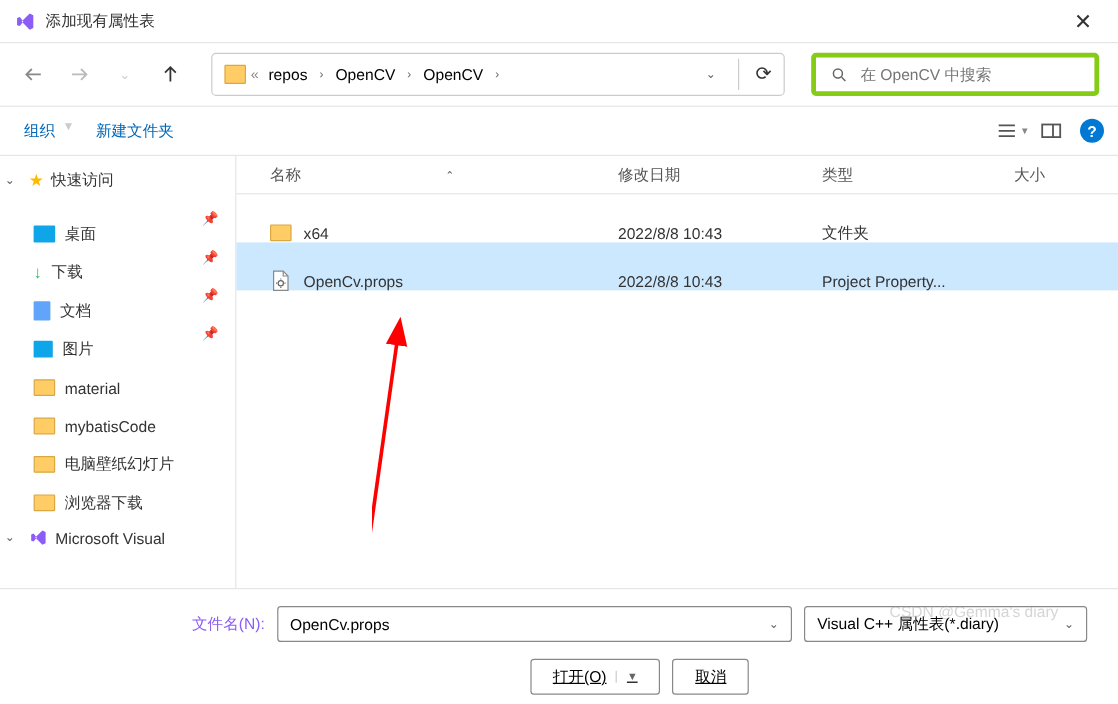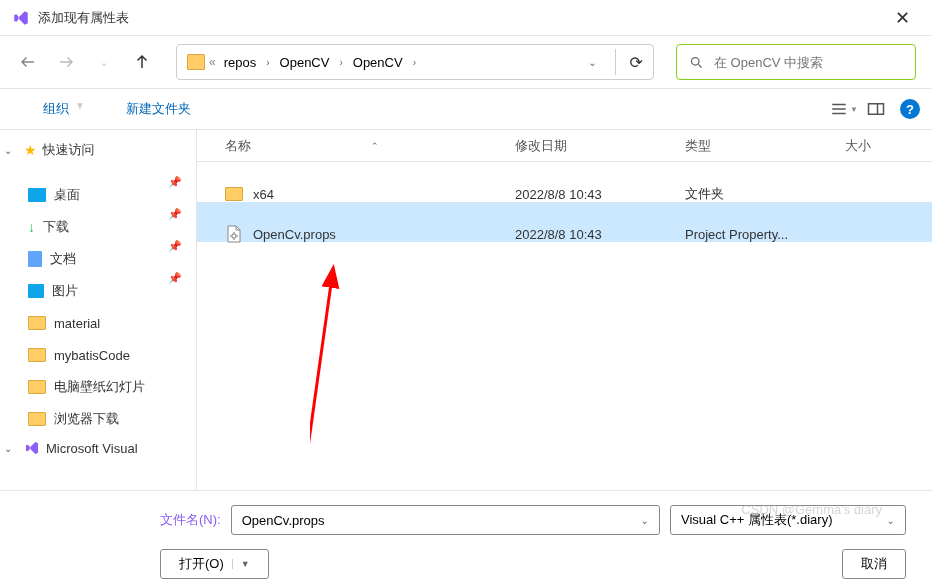--- a/index.html
+++ b/index.html
@@ -18,26 +18,26 @@
 .breadcrumb-box { flex: 1; height: 36px; border: 1px solid #ccc; border-radius: 4px; display: flex; align-items: center; padding: 0 10px; gap: 4px; margin: 0 8px; }
 .bc-icon { width: 18px; height: 16px; background: #ffcc66; border: 1px solid #d9a840; border-radius: 1px; }
 .bc-sep { color: #888; font-size: 12px; }
 .bc-item { font-size: 13px; color: #000000; padding: 2px 4px; }
 .bc-chev { color: #666; font-size: 10px; margin: 0 2px; }
 .bc-spacer { flex: 1; }
 .bc-dd { color: #666; font-size: 10px; padding: 4px; }
 .bc-divider { width: 1px; height: 26px; background: #ccc; margin: 0 10px; }
 .bc-refresh { color: #333; font-size: 16px; }
 
-.search-box { width: 240px; height: 36px; border: 1px solid #84cc16; border-radius: 4px; display: flex; align-items: center; padding: 5px 12px; gap: 10px; }
+.search-box { width: 240px; height: 36px; border: 4px solid #84cc16; border-radius: 4px; display: flex; align-items: center; padding: 5px 12px; gap: 10px; }
 .search-box .sicon { color: #666; flex-shrink: 0; }
 .search-box input { border: none; outline: none; font-size: 13px; flex: 1; color: #333; min-width: 0; }
 
 .toolbar-row { height: 42px; border-top: 1px solid #e5e5e5; border-bottom: 1px solid #e5e5e5; display: flex; align-items: center; padding: 0 12px; }
-.tb-btn { font-size: 13px; color: #0066b8; padding: 4px 8px; display: flex; align-items: flex-start; gap: 4px; margin-left: 23px; }
+.tb-btn { font-size: 13px; color: #0066b8; padding: 4px 8px; display: flex; align-items: flex-start; gap: 4px; }
 .tb-sep { color: #ccc; font-size: 10px; margin: 0 2px; }
 .tb-spacer { flex: 1; }
 .tb-icon { width: 32px; height: 28px; display: flex; align-items: center; justify-content: center; color: #555; border-radius: 3px; }
 .tb-icon .arr { font-size: 8px; margin-left: 2px; color: #888; }
 .tb-help { width: 20px; height: 20px; border-radius: 50%; background: #0078d4; color: #fff; display: flex; align-items: center; justify-content: center; font-size: 13px; font-weight: bold; margin-left: 8px; }
 
 .body-row { display: flex; height: 360px; }
 
 .sidebar { width: 196px; background: #fff; overflow-y: auto; padding-top: 4px; }
 .side-item { display: flex; align-items: center; height: 32px; padding: 0 8px; font-size: 13px; color: #333; gap: 6px; }
@@ -66,21 +66,21 @@
 
 .arrow-overlay { position: absolute; left: 310px; top: 262px; pointer-events: none; }
 
 .bottom-panel { padding: 14px 26px 14px 160px; border-top: 1px solid #e5e5e5; }
 .filename-row { display: flex; align-items: center; gap: 10px; margin-bottom: 14px; }
 .filename-row .lbl { font-size: 13px; color: #8b5cf6; }
 .filename-row .combo { flex: 1; height: 30px; border: 1px solid #888; border-radius: 3px; display: flex; align-items: center; padding: 0 10px; font-size: 13px; }
 .filename-row .combo .dd { margin-left: auto; color: #666; font-size: 10px; }
 .filename-row .filter { width: 236px; height: 30px; border: 1px solid #888; border-radius: 3px; display: flex; align-items: center; padding: 0 10px; font-size: 13px; }
 .filename-row .filter .dd { margin-left: auto; color: #666; font-size: 10px; }
-.btn-row { display: flex; justify-content: space-between; gap: 10px; }
+.btn-row { display: flex; justify-content: center; gap: 10px; text-decoration: underline; }
 .btn-row .btn { height: 30px; border: 1px solid #888; border-radius: 3px; padding: 0 18px; font-size: 13px; display: flex; align-items: center; gap: 4px; background: #fff; }
 .btn-row .btn .dd { font-size: 9px; color: #666; border-left: 1px solid #ccc; padding-left: 8px; margin-left: 4px; }
 
 .watermark { position: absolute; right: 50px; bottom: 70px; font-size: 13px; color: rgba(150,150,150,0.4); pointer-events: none; }
 
 .desktop-ic { width: 18px; height: 14px; background: #0ea5e9; border-radius: 1px; }
 .dl-ic { color: #22c55e; font-size: 14px; font-weight: bold; }
 .doc-ic { width: 14px; height: 16px; background: #60a5fa; border-radius: 1px; }
 .img-ic { width: 16px; height: 14px; background: #0ea5e9; border-radius: 1px; }
 </style>

